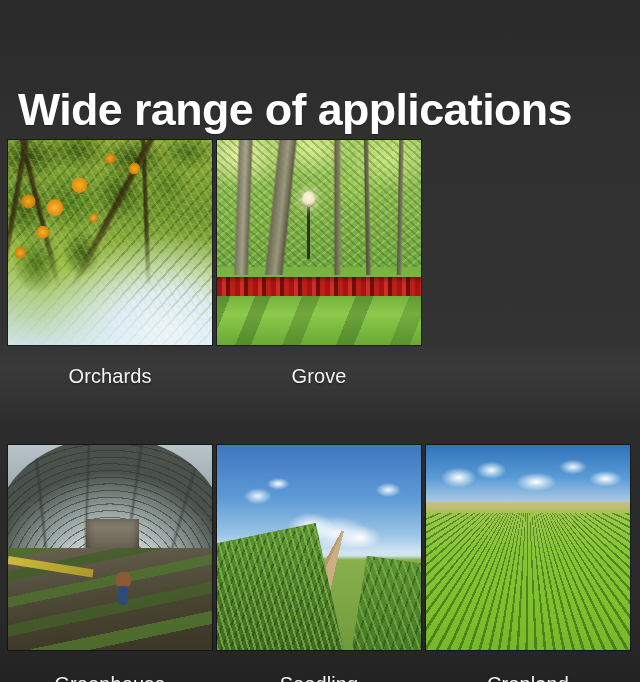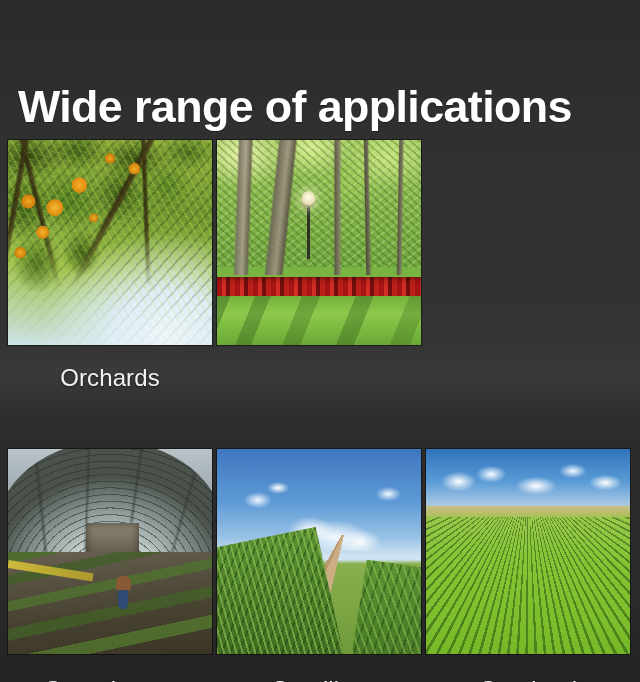--- a/index.html
+++ b/index.html
@@ -24,22 +24,21 @@
         #232323 100%);
     position:relative;
   }
 
   
   .title-bar{
     position:absolute;
     left:0; top:0;
     width:640px; height:132px;
     display:flex;
-    align-items:center;
-    margin-top:40px;
+    align-items:flex-end;
   }
   .title{
     margin-left:18px;
     color:#ffffff;
     font-size:45px;
     font-weight:bold;
     letter-spacing:-0.6px;
     line-height:1;
     white-space:nowrap;
     transform:scaleX(0.995);
@@ -64,21 +63,21 @@
     width:204px; height:205px;
     overflow:hidden;
     position:relative;
     background:#1d2a18;
     box-shadow:0 0 0 1px rgba(0,0,0,0.45);
   }
   .thumb .scene{ position:absolute; inset:0; }
 
   .caption{
     color:#f2f2f2;
-    font-size:24px;
+    font-size:20px;
     font-weight:normal;
     text-align:center;
     line-height:1;
     padding-top:21px;
     letter-spacing:0.1px;
     white-space:nowrap;
     text-shadow:0 1px 2px rgba(0,0,0,0.5);
   }
   .row2-wrap .caption{ padding-top:24px; }
 
@@ -412,20 +411,21 @@
     <div class="cell">
       <div class="thumb">
         <div class="scene sc-grove">
           <div class="canopy"></div>
           <div class="trunks"></div>
           <div class="lamp"></div>
           <div class="flowerbed"></div>
           <div class="lawn"></div>
         </div>
       </div>
+      <div class="caption">Grove</div>
     </div>
 
   </div>
 
   <div class="row row2-wrap">
 
     <div class="cell">
       <div class="thumb">
         <div class="scene sc-greenhouse">
           <div class="tunnel"></div>

